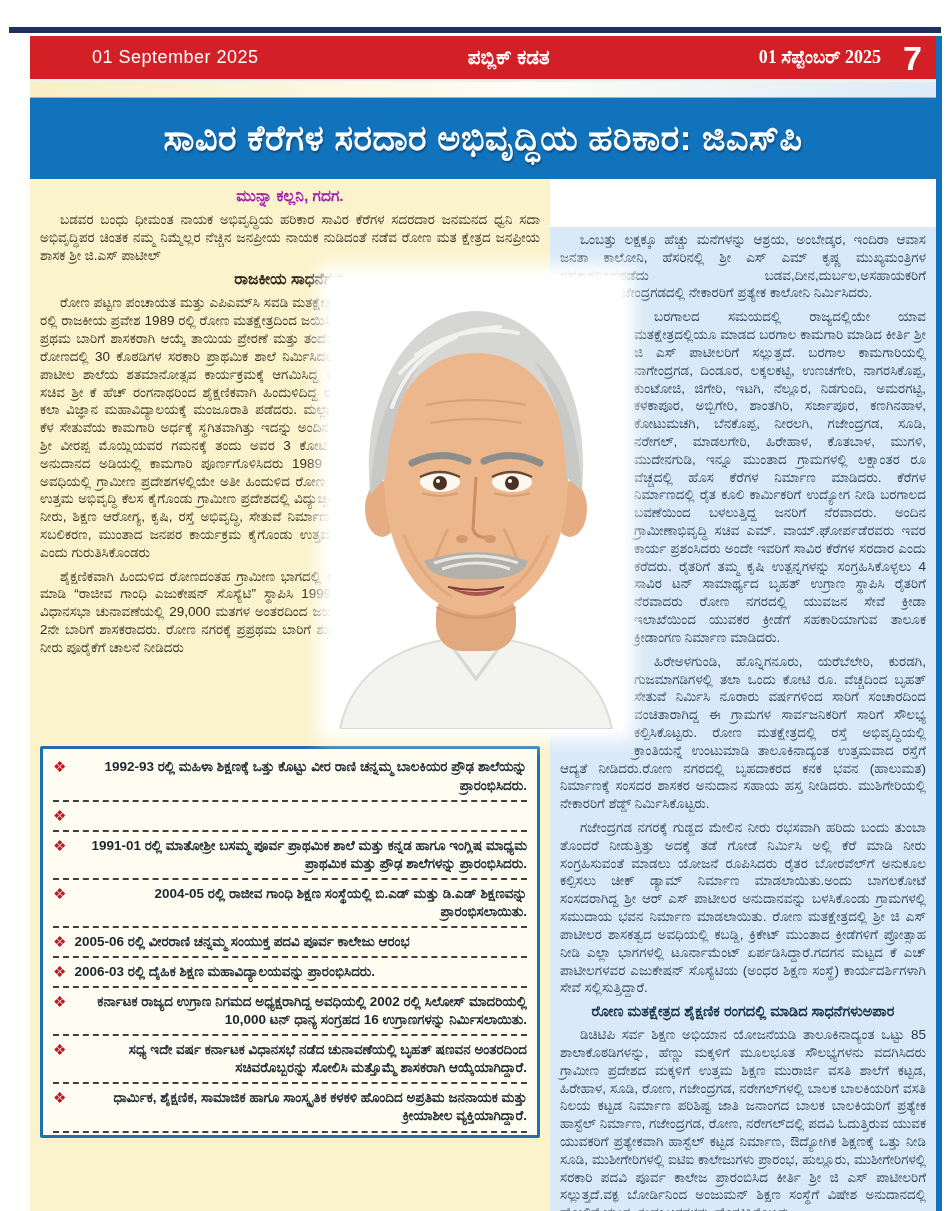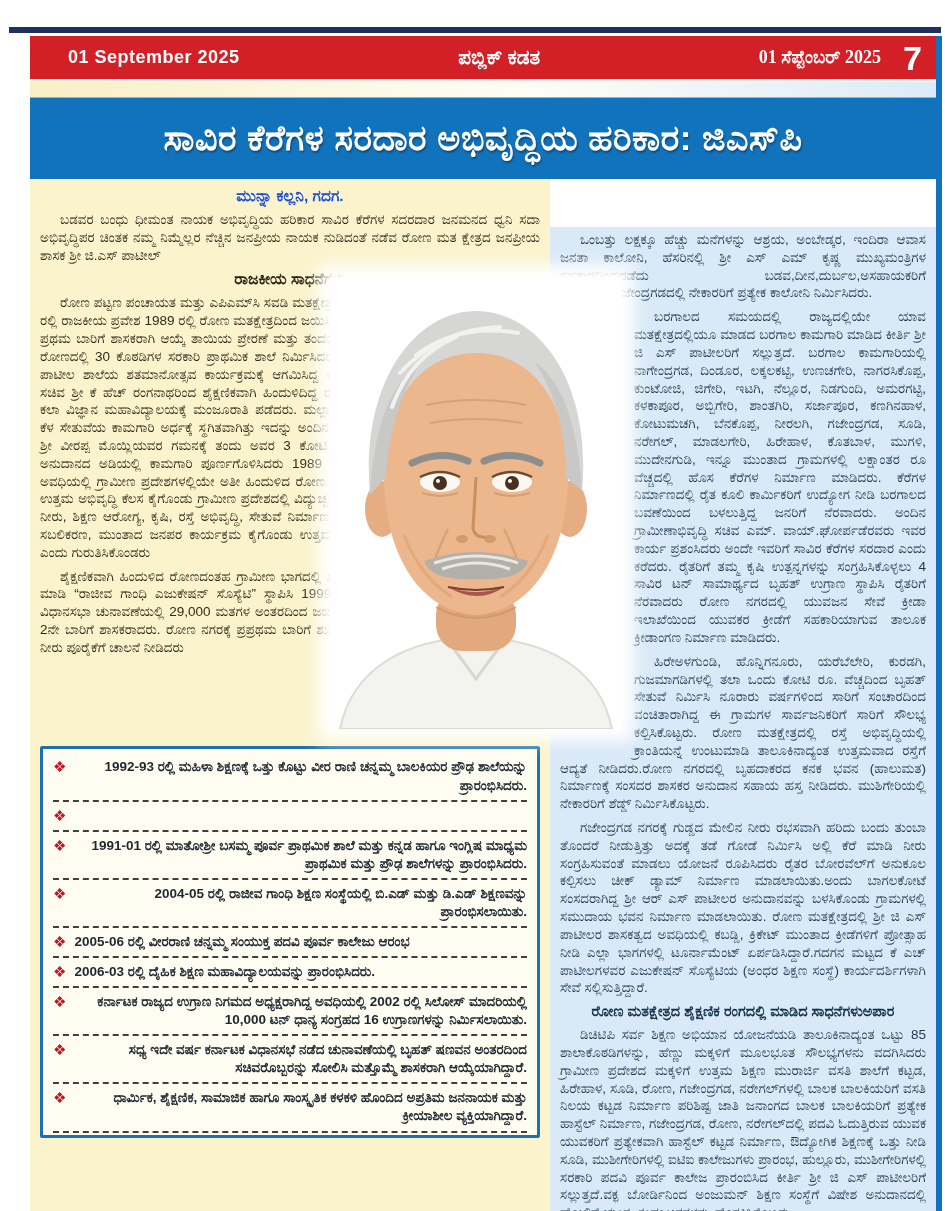--- a/index.html
+++ b/index.html
@@ -3,36 +3,36 @@
 <meta charset="utf-8">
 <style>
   html,body{margin:0;padding:0;background:#ffffff;}
   body{font-family:"Liberation Sans","DejaVu Sans",sans-serif;}
   .page{position:relative;width:945px;height:1211px;background:#ffffff;overflow:hidden;}
   .navy-line{margin:27px 4px 3px 9px;height:6px;background:#20305f;}
   .frame{margin:0 3px 0 30px;border-right:6px solid #1273bd;position:relative;}
 
   
   .masthead{height:43px;background:#d32027;display:flex;align-items:center;padding:0 8px 0 14px;color:#fff;}
-  .m-date-left{font-weight:bold;font-size:18px;letter-spacing:.5px;margin-left:24px;}
+  .m-date-left{font-weight:normal;font-size:18px;letter-spacing:.5px;margin-left:48px;}
   .m-title{flex:1;text-align:center;font-weight:bold;font-size:20px;}
   .m-date-right{font-weight:bold;font-size:18px;font-family:"Liberation Serif","DejaVu Serif",serif;}
   .m-pageno{font-weight:bold;font-size:34px;line-height:1;margin:0 6px 0 22px;}
 
   .sep-band{height:15px;background:linear-gradient(90deg,#f8efc5 0%,#fdfdf6 55%,#dcebf7 100%);border-top:3px solid #f2f2ee;border-bottom:1px solid #9ab0d0;}
 
   .headline-band{height:81px;background:#1273bd;display:flex;align-items:center;justify-content:center;}
   .headline{color:#fff;font-weight:bold;font-size:35px;letter-spacing:.5px;text-shadow:1px 2px 2px rgba(0,0,0,.35);white-space:nowrap;}
 
   
   .cols{position:relative;display:flex;height:1050px;overflow:hidden;border-bottom:5px solid #151515;}
   .col-left{width:520px;background:#fbf3cb;padding:6px 10px 4px 10px;box-sizing:border-box;color:#2e2a1c;}
   .col-right{flex:1;background:#d9e9f7;padding:4px 10px 4px 10px;box-sizing:border-box;color:#1e3850;margin-top:48px;}
   p.art{margin:0 0 6px 0;font-size:13.5px;line-height:1.32;text-align:justify;text-indent:20px;}
-  .byline{text-align:center;font-weight:bold;font-size:15.5px;margin:2px 0 6px 0;color:#1d4ed8;}
+  .byline{text-align:center;font-weight:bold;font-size:15.5px;margin:2px 0 6px 0;color:#a21caf;}
   .subhead{text-align:center;font-weight:bold;font-size:15.5px;margin:4px 0 6px 0;color:#2b2313;}
   .subhead-right{text-align:center;font-weight:bold;font-size:14.5px;margin:6px 0 6px 0;color:#14324a;}
   .spacer-right{float:right;width:150px;height:452px;}
   .spacer-left{float:left;width:74px;height:450px;}
 
   
   .milestone-box{clear:both;margin-top:6px;border:3px solid #1d6fae;background:#fffdf2;padding:4px 10px 2px 10px;border-radius:2px;}
   .milestone{display:flex;gap:8px;align-items:flex-start;padding:5px 0 5px 0;border-bottom:2px dashed #3f3f3f;}
   .milestone:last-child{border-bottom:2px dashed #3f3f3f;}
   .m-bullet{color:#c41425;font-size:15px;line-height:1.2;flex:0 0 auto;font-family:"DejaVu Sans",sans-serif;}

